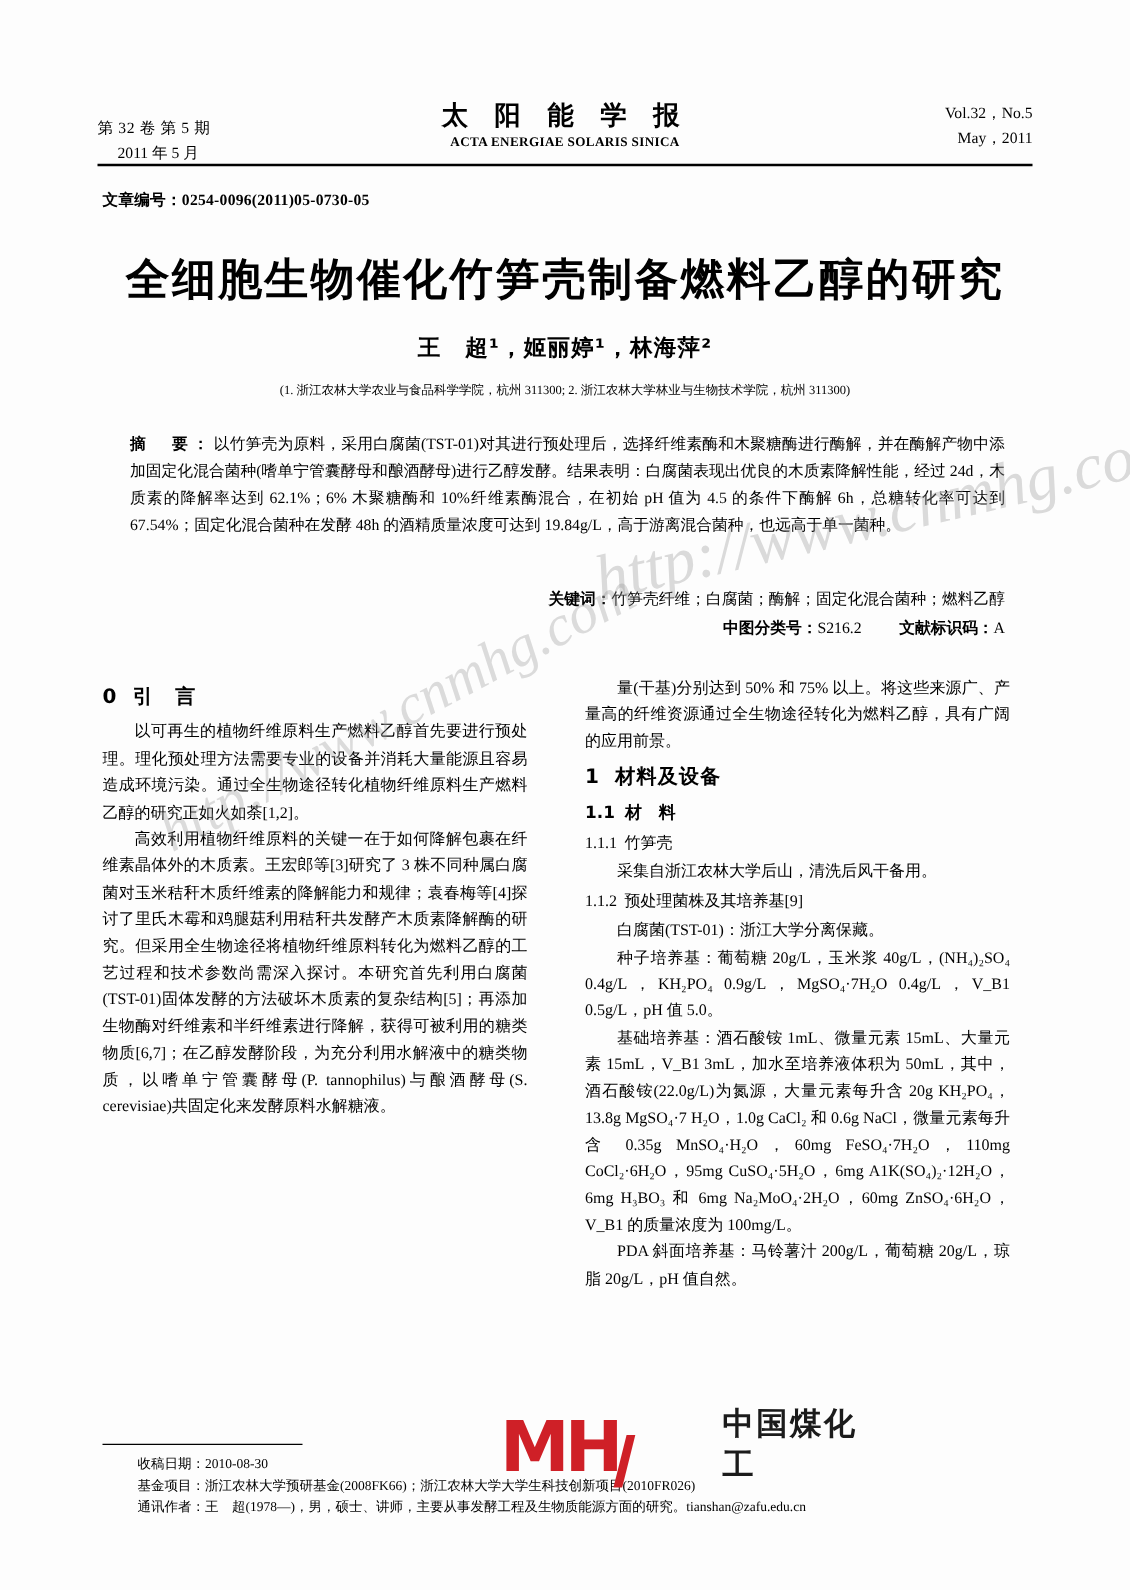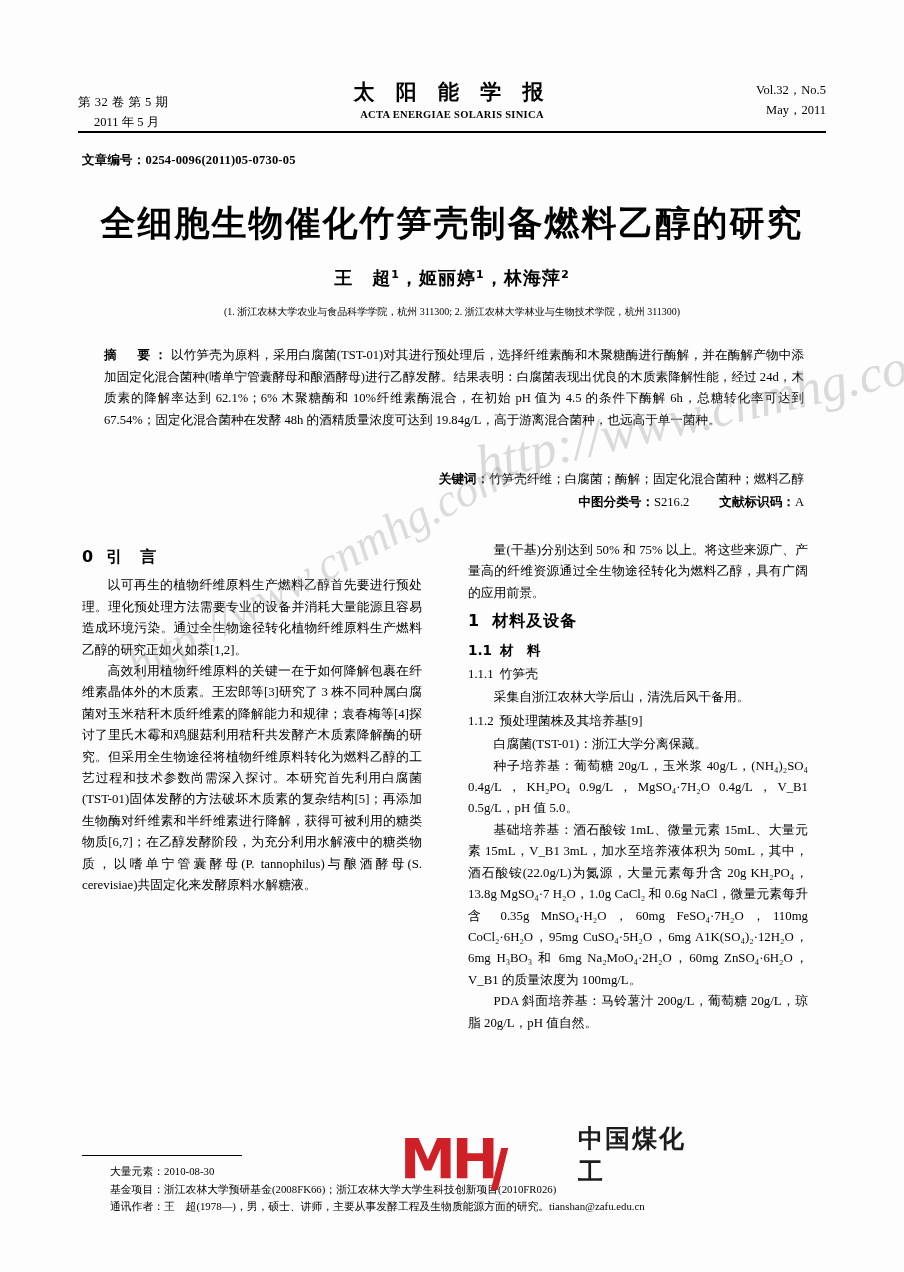--- a/index.html
+++ b/index.html
@@ -361,21 +361,21 @@
       <p class="body">基础培养基：酒石酸铵 1mL、微量元素 15mL、大量元素 15mL，V_B1 3mL，加水至培养液体积为 50mL，其中，酒石酸铵(22.0g/L)为氮源，大量元素每升含 20g KH₂PO₄，13.8g MgSO₄·7 H₂O，1.0g CaCl₂ 和 0.6g NaCl，微量元素每升含 0.35g MnSO₄·H₂O，60mg FeSO₄·7H₂O，110mg CoCl₂·6H₂O，95mg CuSO₄·5H₂O，6mg A1K(SO₄)₂·12H₂O，6mg H₃BO₃ 和 6mg Na₂MoO₄·2H₂O，60mg ZnSO₄·6H₂O，V_B1 的质量浓度为 100mg/L。</p>
       <p class="body">PDA 斜面培养基：马铃薯汁 200g/L，葡萄糖 20g/L，琼脂 20g/L，pH 值自然。</p>
     </div>
 
     <div class="wm-url">http://www.cnmhg.com</div>
     <div class="wm-site">http://www.cnmhg.com</div>
 
     <div class="foot-rule"></div>
     <div class="footnotes">
       <div class="fn">
-        <span>大量元素：</span><span>2010-08-30</span>
+        <span>收稿日期：</span><span>2010-08-30</span>
       </div>
       <div class="fn">
         <span>基金项目：</span><span>浙江农林大学预研基金(2008FK66)；浙江农林大学大学生科技创新项目(2010FR026)</span>
       </div>
       <div class="fn">
         <span>通讯作者：</span><span>王　超(1978—)，男，硕士、讲师，主要从事发酵工程及生物质能源方面的研究。tianshan@zafu.edu.cn</span>
       </div>
     </div>
 
     <div class="logo-box">

